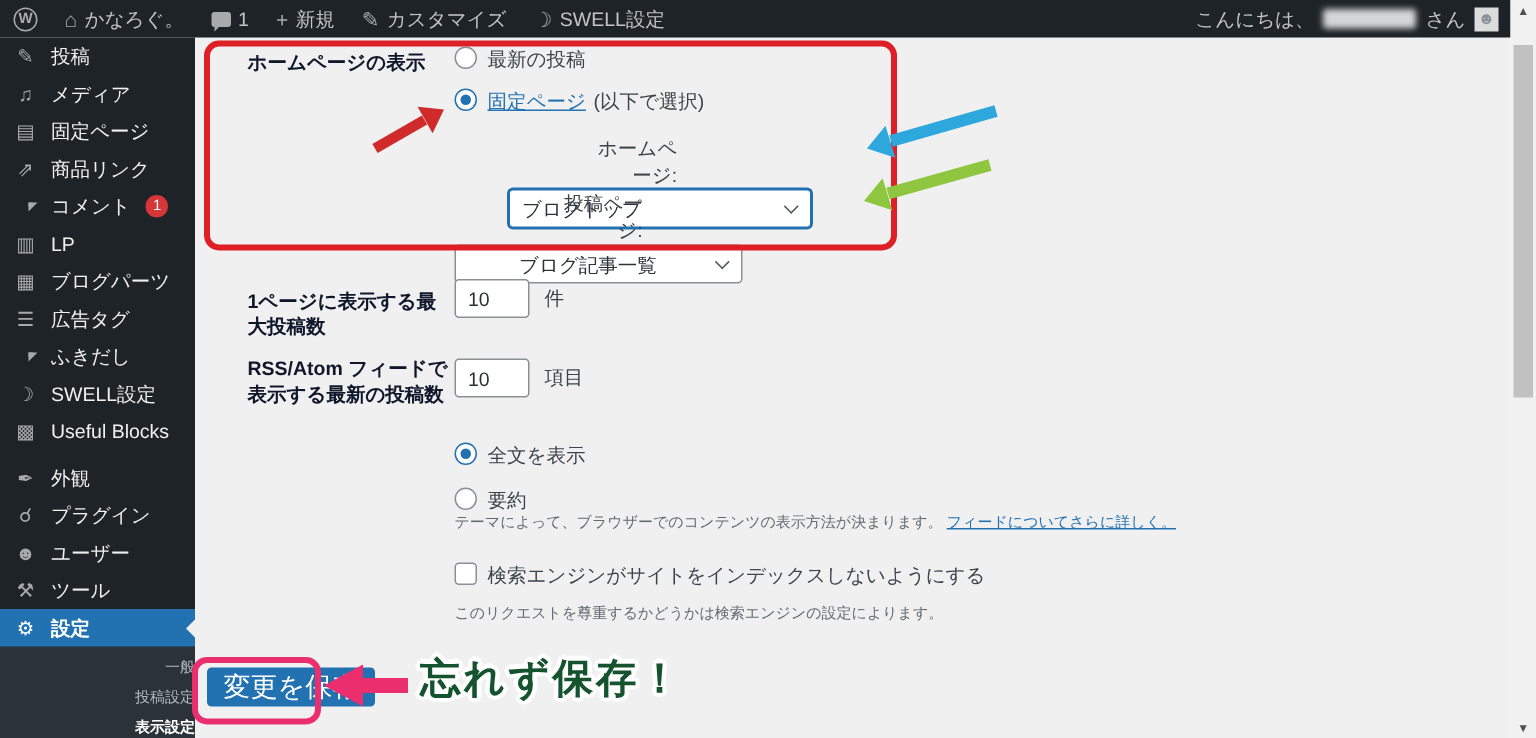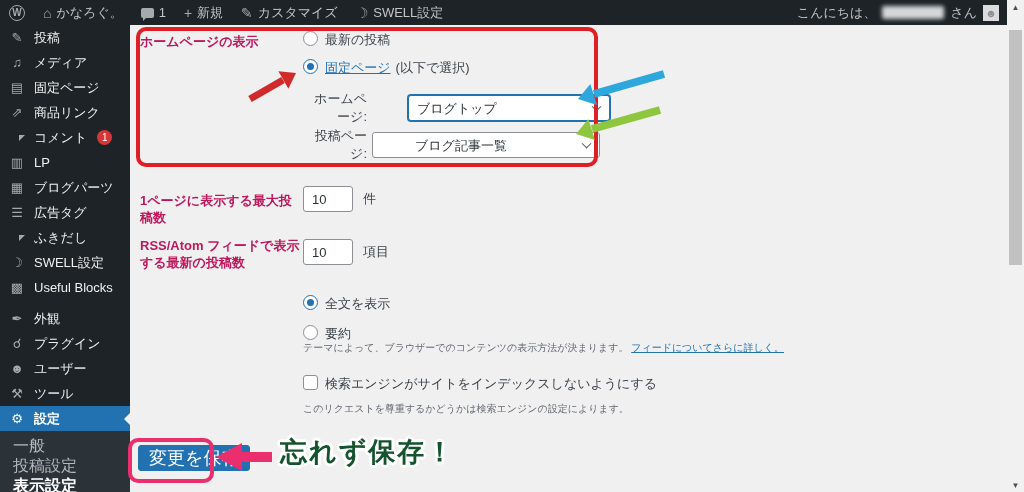--- a/index.html
+++ b/index.html
@@ -38,37 +38,37 @@
     transform:translateY(-50%); border:6px solid transparent; border-right-color:#f0f0f1; }
   .badge { background:#d63638; color:#fff; border-radius:50%; min-width:15px; height:15px;
     font-size:10px; display:inline-flex; align-items:center; justify-content:center;
     margin-left:2px; padding:0 2px; }
   .side-bubble { width:13px; height:10px; background:#a7aaad; border-radius:2px;
     position:relative; margin:0 auto; }
   .side-bubble::after { content:""; position:absolute; left:2px; bottom:-3px;
     border:3px solid transparent; border-top-color:#a7aaad; border-left-color:#a7aaad; }
   .submenu { background:#2c3338; padding:5px 0 0 0; }
   .submenu-item { height:20px; line-height:20px; padding-left:13px; color:#b4b9be;
-    font-size:16px; cursor:pointer; }
+    font-size:10px; cursor:pointer;text-align:right; }
   .submenu-item.current { color:#fff; font-weight:bold; }
 
   
   .main { position:absolute; left:130px; top:25px; width:877px; height:467px;
     background:#f0f0f1; z-index:10; }
   .abs { position:absolute; }
-  .field-label { font-size:13px; font-weight:bold; color:#be185d; width:163px; line-height:17px; }
+  .field-label { font-size:13px; font-weight:bold; color:#0f172a; width:163px; line-height:17px;padding-left:25px; }
   .opt { font-size:13px; color:#3c434a; display:flex; cursor:pointer; }
   .radio { width:15px; height:15px; border:1px solid #8c8f94; border-radius:50%;
     background:#fff; margin-right:7px; position:relative; flex:0 0 auto; }
   .radio.checked { border-color:#2271b1; }
   .radio.checked::after { content:""; position:absolute; inset:3px; border-radius:50%; background:#2271b1; }
   .checkbox { width:15px; height:15px; border:1px solid #8c8f94; border-radius:3px;
     background:#fff; margin-right:7px; flex:0 0 auto; }
   .link { color:#2271b1; text-decoration:underline; cursor:pointer; }
-  .select-row { display:flex; align-items:center; }
+  .select-row { display:flex; align-items:center;flex-direction:column; }
   .select-label { width:64px; text-align:right; font-size:13px; color:#3c434a; margin-right:5px; }
   .select-wrap { position:relative; display:inline-block; }
   .select-wrap::after { content:""; position:absolute; right:10px; top:50%; width:6px; height:6px;
     border-right:1.8px solid #50575e; border-bottom:1.8px solid #50575e;
     transform:translateY(-70%) rotate(45deg); pointer-events:none; }
   select { appearance:none; -webkit-appearance:none; height:26px; background:#fff;
     border:1px solid #8c8f94; border-radius:3px; padding:0 26px 0 8px; font-size:13px;
     color:#2c3338; font-family:inherit; cursor:pointer; }
   select.focused { border:1.5px solid #2271b1; box-shadow:0 0 0 1px #2271b1;margin-left:36px; }
   input[type=text] { width:50px; height:26px; border:1px solid #8c8f94; border-radius:3px;
@@ -230,21 +230,21 @@
       <span class="select-wrap">
         <select class="focused" style="width:202px;">
           <option>ブログトップ</option>
         </select>
       </span>
     </div>
 
     <div class="abs select-row" style="left:173px; top:102px;">
       <span class="select-label">投稿ページ:</span>
       <span class="select-wrap">
-        <select style="width:228px;padding-left:42px;">
+        <select style="width:192px;padding-left:42px;">
           <option>ブログ記事一覧</option>
         </select>
       </span>
     </div>
 
     <div class="abs field-label" style="left:10px; top:167px;">1ページに表示する最大投稿数</div>
     <div class="abs" style="left:173px; top:161px; display:flex; align-items:center;">
       <input type="text" value="10" style="">
       <span class="unit">件</span>
     </div>

